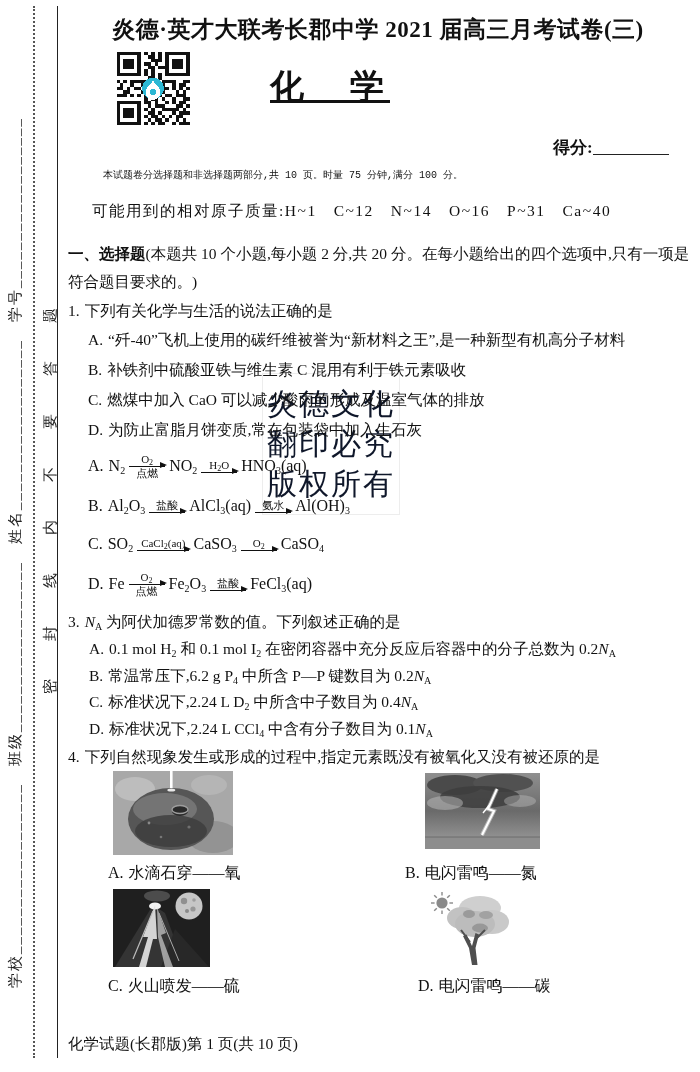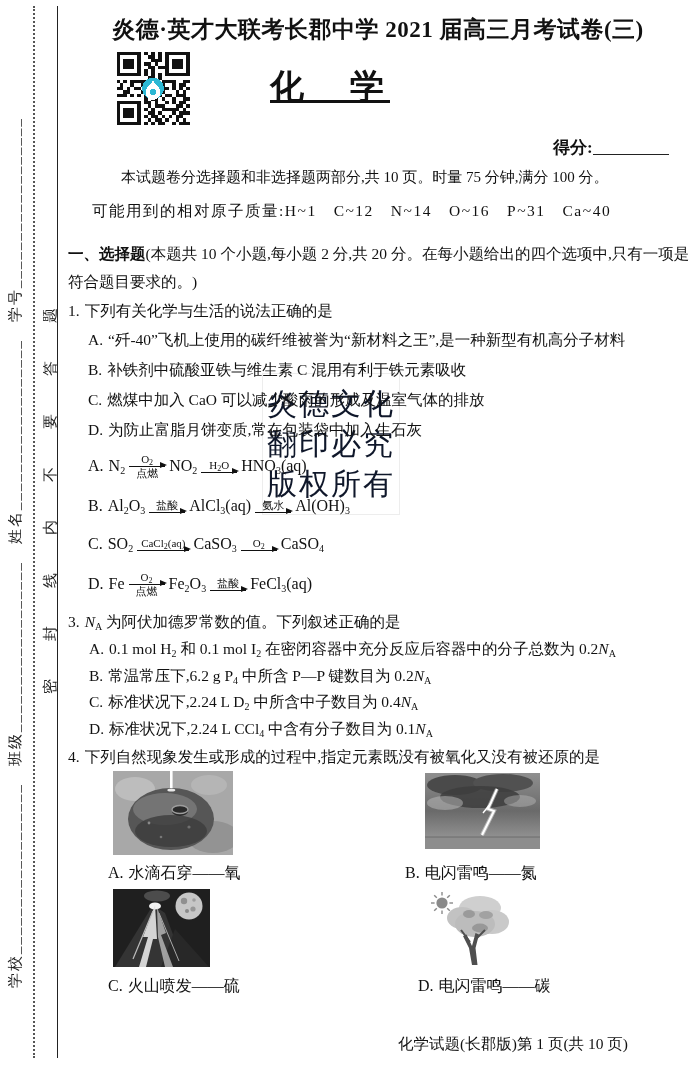--- a/index.html
+++ b/index.html
@@ -25,21 +25,21 @@
   }
 
   
   .title { position:absolute; left:68px; right:12px; top:14px; text-align:center;
            font-size:23px; font-weight:bold; letter-spacing:0.5px; z-index:2; }
   .qr { position:absolute; left:112px; top:52px; z-index:2; }
   .subject { position:absolute; left:130px; width:400px; top:64px; text-align:center;
              font-size:34px; font-weight:bold; letter-spacing:6px; z-index:2;text-decoration:underline; }
   .score { position:absolute; left:553px; top:136px; font-size:17px; font-weight:bold; z-index:2; }
   .score .blank { display:inline-block; width:76px; border-bottom:1.6px solid #222; height:18px; vertical-align:-2px; }
-  .intro1 { position:absolute; left:121px; top:168px; font-size:15px; z-index:2; }
+  .intro1 { position:absolute; left:103px; top:168px; font-size:10px; z-index:2;font-family:Liberation Mono, monospace; }
   .intro2 { position:absolute; left:92px; top:201px; font-size:15.5px; letter-spacing:1.5px; z-index:2; }
 
   
   .main { position:absolute; left:68px; top:240px; width:624px; z-index:2; }
   .sec-head { font-size:15.5px; line-height:28px; margin:0; }
   .sec-head .b { font-weight:bold; }
   .stem { font-size:15.5px; line-height:29px; margin:0; }
   .qnum { margin-right:5px; }
   .opt { font-size:15.5px; line-height:30px; margin-left:20px; }
   .opt3 { line-height:26.5px;margin-left:21px; }
@@ -64,21 +64,21 @@
 
   
   .figs { position:relative; height:228px; }
   .fig-img { position:absolute; }
   .fig-cap { position:absolute; font-size:16px; white-space:nowrap; }
   #figA { left:45px; top:0; }  #figB { left:357px; top:2px; }
   #capA { left:40px; top:92px;text-align:right; } #capB { left:337px; top:92px; }
   #figC { left:45px; top:118px; } #figD { left:360px; top:119px; }
   #capC { left:40px; top:205px; } #capD { left:350px; top:205px; }
 
-  .footer { position:absolute; left:68px; top:1034px; width:560px; text-align:right; font-size:15.5px; z-index:2; }
+  .footer { position:absolute; left:68px; top:1034px; width:560px; text-align:left; font-size:15.5px; z-index:2; }
 </style>
 </head>
 <body>
 
 <div id="page">
 
   <div class="rot student-fields">学校__________________　班级__________________　姓名__________________　学号__________________</div>
   <div class="vline-dotted"></div>
   <div class="rot seal-text">密封线内不要答题</div>
   <div class="vline-solid"></div>

